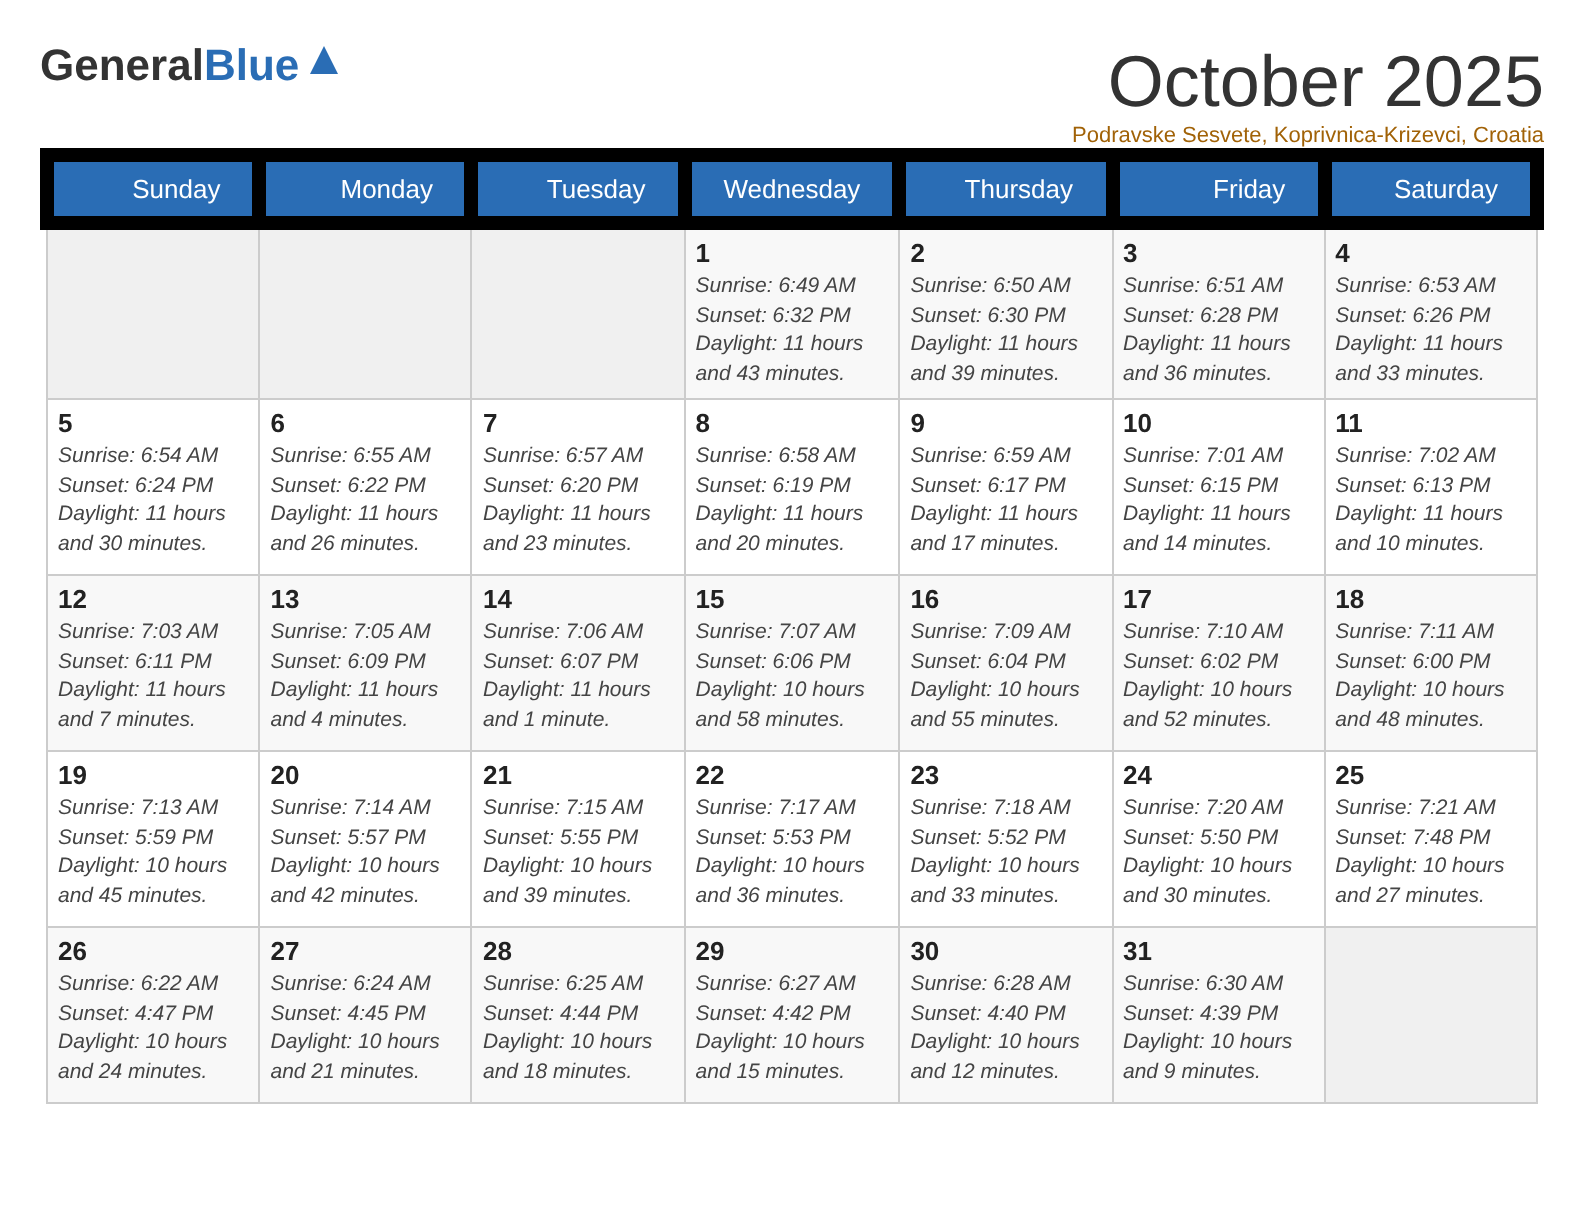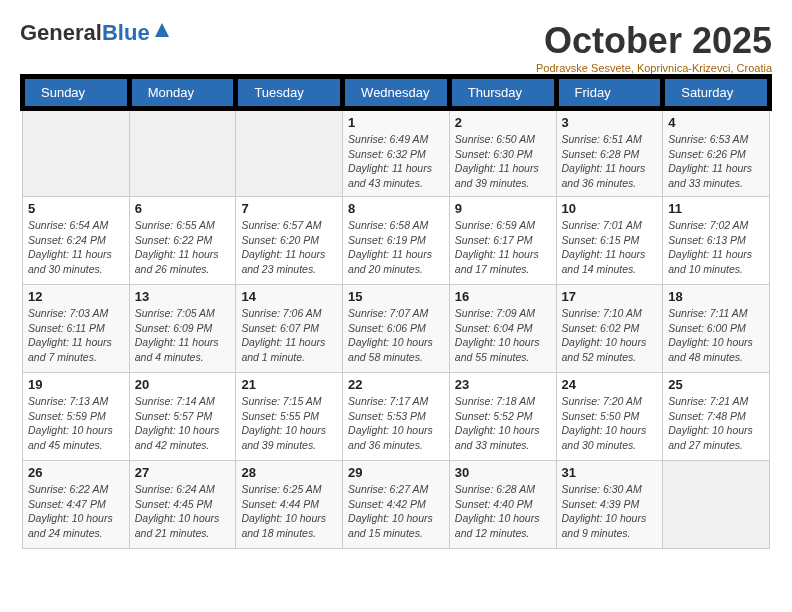--- a/index.html
+++ b/index.html
@@ -26,40 +26,40 @@
       font-size: 22px;
       font-weight: bold;
     }
     .logo-general { color: #333; }
     .logo-blue { color: #2a6db5; }
     .title-block {
       text-align: right;
     }
     .month-title {
       font-size: 36px;
-      font-weight: bold;
+      font-weight: normal;
       color: #333;
     }
     .location {
       font-size: 11px;
       color: #a16207;
     }
     .calendar {
       width: 100%;
       border-collapse: collapse;
       font-size: 11px;
     }
     .calendar th {
       background-color: #2a6db5;
       color: #fff;
       padding: 6px 16px;
-      text-align: left;
+      text-align: right;
       font-size: 13px;
       font-weight: normal;
-      border: 5px solid #000000;
+      border: 7px solid #000000;
     }
     .calendar td {
       vertical-align: top;
       padding: 4px 5px;
       border: 1px solid #ccc;
       width: calc(100% / 7);
       height: 88px;
       background: #fff;
     }
     .calendar tr:nth-child(odd) td {

